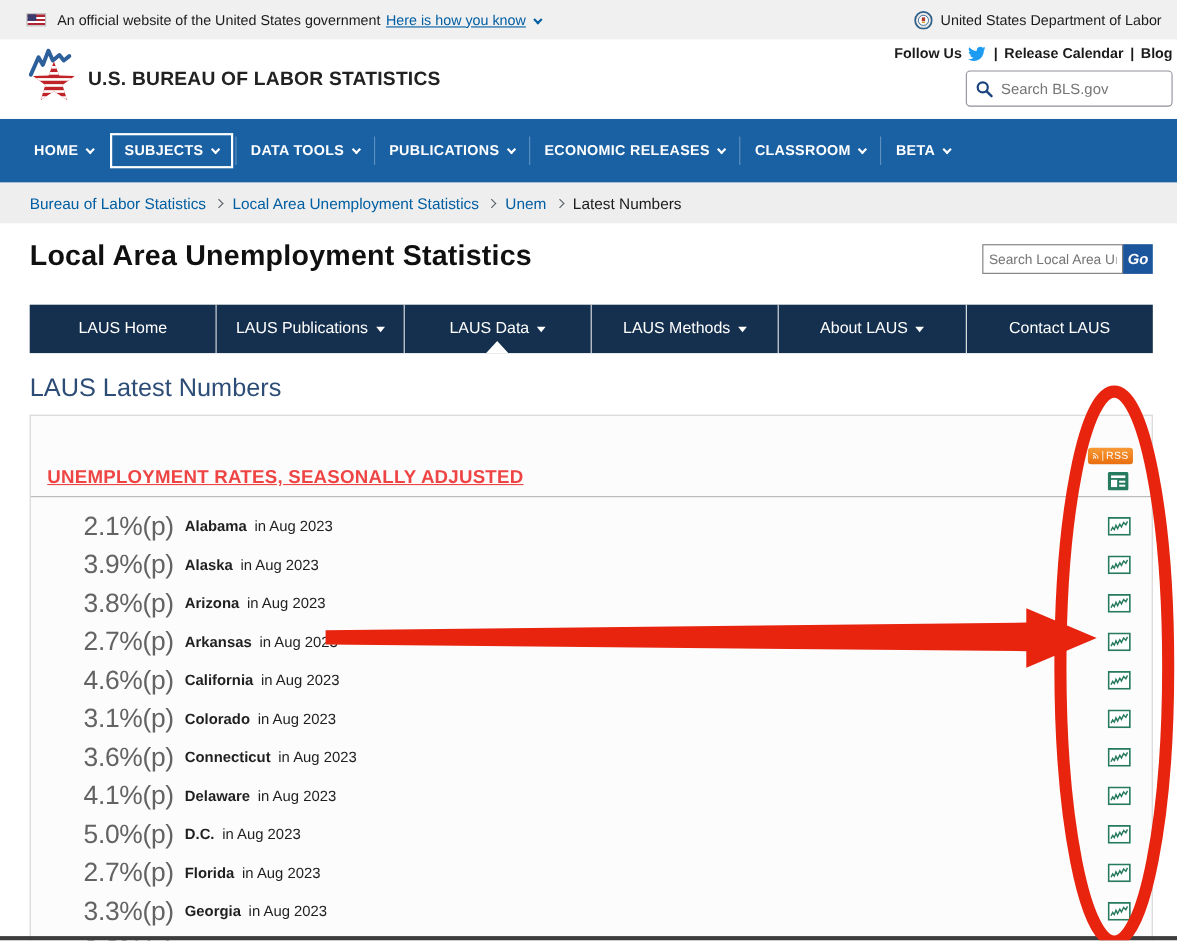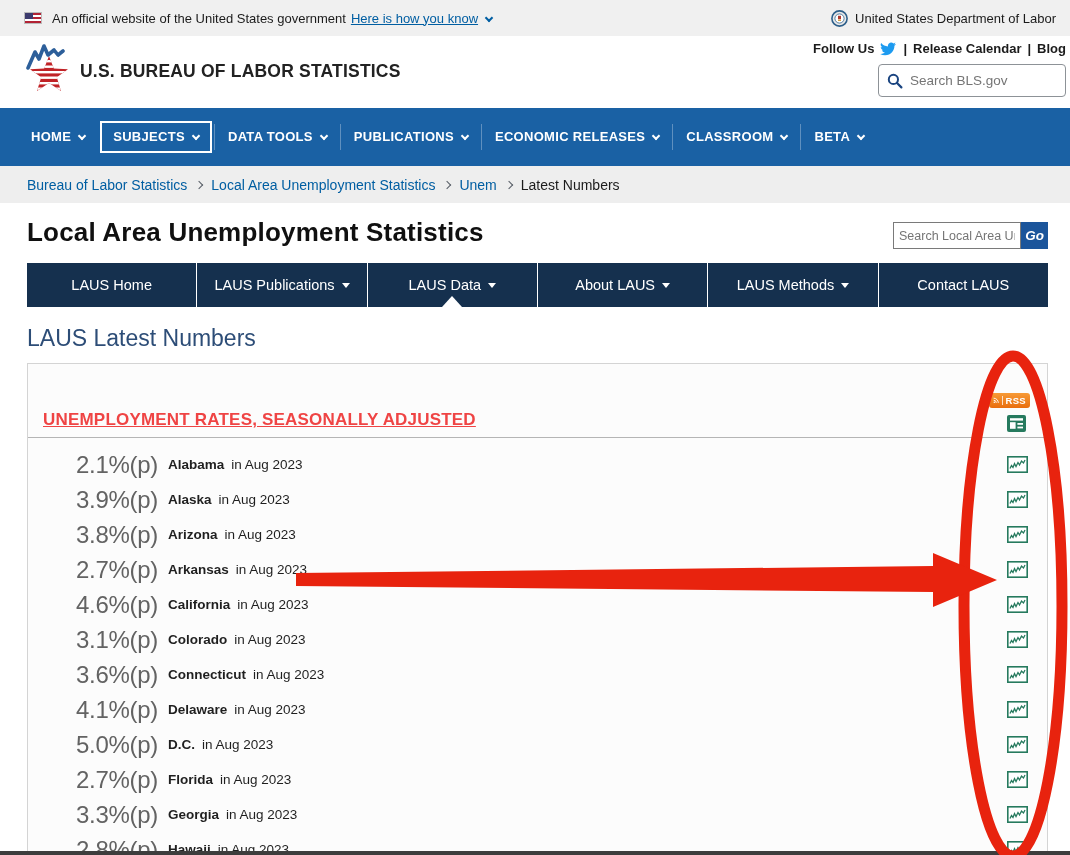--- a/index.html
+++ b/index.html
@@ -48,39 +48,39 @@
   .content { padding:0 22px 0 27px; position:relative; }
   .title-row { position:relative; margin-top:14px; height:40px; }
   h1.page-title { font-size:26px; font-weight:600; color:#101010; letter-spacing:.2px; }
   .mini-search { position:absolute; right:0; top:5px; display:flex; }
   .mini-search input { width:128px; height:27px; border:1px solid #7a7a7a; font-size:12.5px;
     padding:0 5px; color:#333; font-family:"Liberation Sans",sans-serif; outline:none; }
   .go-btn { width:27px; height:27px; background:#1b559b; color:#fff; font-weight:bold;
     font-size:13.5px; border:none; cursor:pointer;font-style:italic; }
 
   
-  .laus-tabs { margin-top:6px; height:44px; display:flex; }
+  .laus-tabs { margin-top:20px; height:44px; display:flex; }
   .tab { flex:1; background:#15304e; color:#fff; font-size:14.5px; display:flex; align-items:center;
     justify-content:center; border-right:1px solid #fff; cursor:pointer; position:relative; white-space:nowrap; }
   .tab:last-child { border-right:none; }
   .dcaret { width:0; height:0; border-left:4px solid transparent; border-right:4px solid transparent;
     border-top:5px solid #fff; display:inline-block; margin-left:7px; }
   .tab.active::after { content:''; position:absolute; bottom:0; left:50%; margin-left:-10px;
     border-left:10px solid transparent; border-right:10px solid transparent; border-bottom:11px solid #fff; }
 
   h2.section-heading { margin:16px 0 10px; font-size:23px; font-weight:500; color:#2d4d77; line-height:30px; }
 
   
   .panel { position:relative; border:1px solid #d4d4d4; background:#fcfcfc; height:500px; overflow:hidden; }
   .panel-head { height:74px; border-bottom:1px solid #b5b5b5; position:relative; }
   .rates-link { position:absolute; left:15px; bottom:7px; font-size:17px; font-weight:bold;
     color:#ef4444; text-decoration:underline; letter-spacing:.2px; }
   .rss-badge { position:absolute; right:17px; top:29px; width:41px; height:15px; border-radius:3px;
     background:linear-gradient(180deg,#f79a36,#e96e0e); display:flex; align-items:center; padding:0 4px; gap:3px; cursor:pointer; }
-  .rss-badge .txt { color:#fff; font-size:9.5px; font-weight:bold; letter-spacing:.3px; }
+  .rss-badge .txt { color:#fff; font-size:9.5px; font-weight:normal; letter-spacing:.3px; }
   .rss-sep { width:1px; height:9px; background:rgba(255,255,255,.75); }
   .table-icon { position:absolute; right:21px; top:51px; cursor:pointer; }
 
   .rates-list { padding-top:9px; }
   .rate-row { height:35px; display:flex; align-items:center; }
   .rate-val { width:92px; margin-left:48px; font-size:24px; color:#636363; letter-spacing:-0.3px; }
   .state { font-size:13.5px; font-weight:bold; color:#1f1f1f; }
   .period { font-size:13.5px; color:#1f1f1f; margin-left:7px; }
   .chart-link { margin-left:auto; margin-right:19px; height:17px; cursor:pointer; }
 
@@ -189,25 +189,25 @@
       </div>
     <div class="tab">
         <span>LAUS Publications</span>
         <span class="dcaret"></span>
       </div>
     <div class="tab active">
         <span>LAUS Data</span>
         <span class="dcaret"></span>
       </div>
     <div class="tab">
+        <span>LAUS Methods</span>
+        <span class="dcaret"></span>
+      </div>
+    <div class="tab">
         <span>About LAUS</span>
-        <span class="dcaret"></span>
-      </div>
-    <div class="tab">
-        <span>LAUS Methods</span>
         <span class="dcaret"></span>
       </div>
     <div class="tab">
         <span>Contact LAUS</span>
       </div>
   </div>
 
   <h2 class="section-heading">LAUS Latest Numbers</h2>
 
   <div class="panel">

